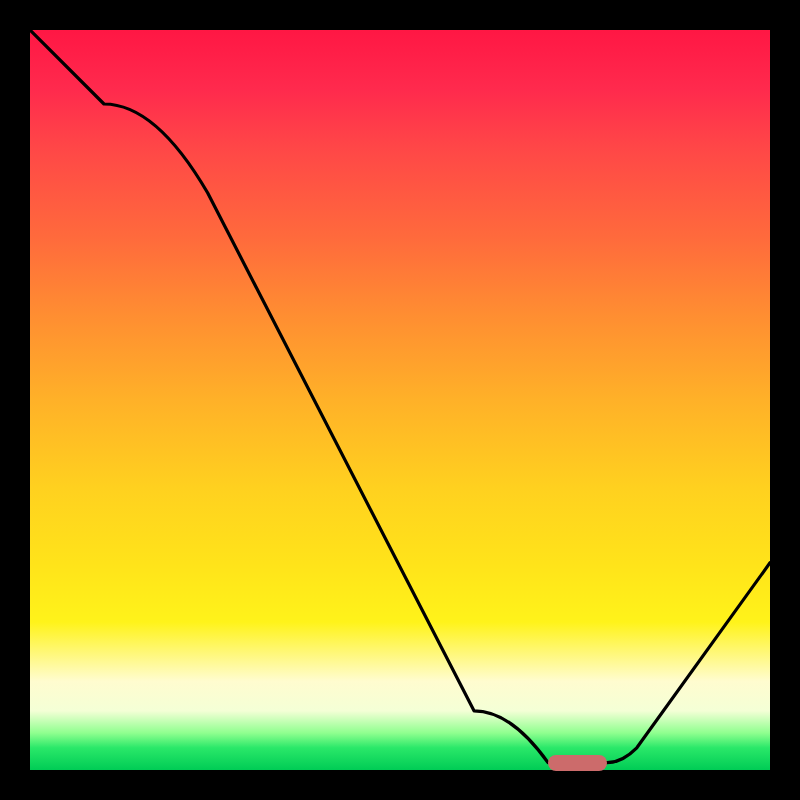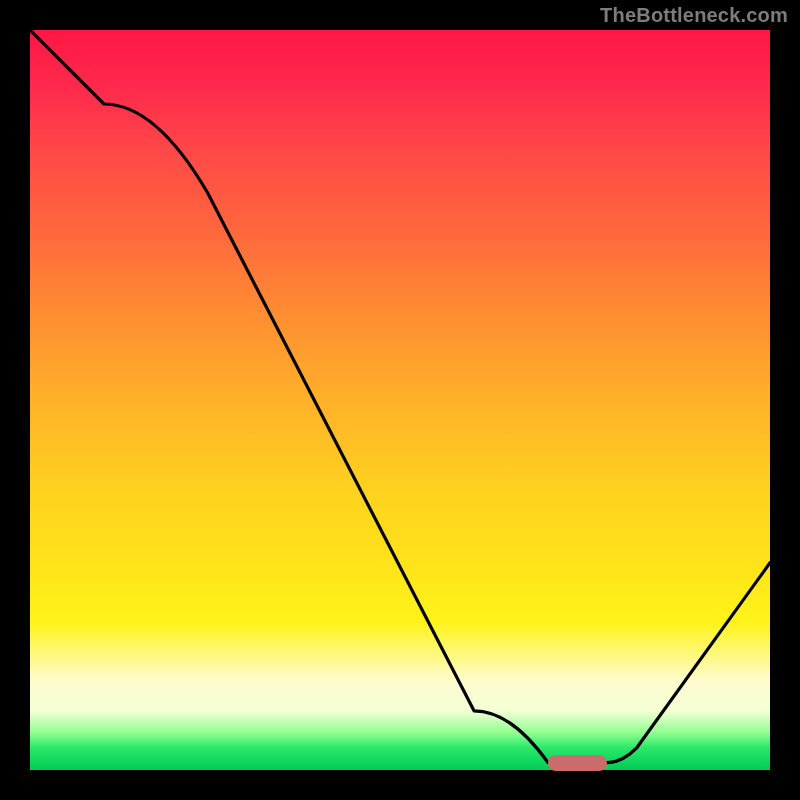--- a/index.html
+++ b/index.html
@@ -74,15 +74,14 @@
   <div class="plot-area">
 
     <svg class="curve" viewBox="0 0 740 740" preserveAspectRatio="none">
       <path fill="none" stroke="#000" stroke-width="3.2" stroke-linejoin="round" stroke-linecap="round" d="M 0.0 0.0 L 74.0 74.0 Q 125.8 74.0 177.6 162.8 L 444.0 680.8 Q 481.0 680.8 518.0 732.6 Q 547.6 732.6 577.2 732.6 Q 592.0 732.6 606.8 717.8 L 740.0 532.8"></path>
     </svg>
 
     <div class="marker" style="left:518.0px;width:59.2px;top:724.6px;background:#cc6b6b;"></div>
 
   </div>
 
-  <div class="watermark">TheBottleneck.com</div>
 
 </div>
 
 </body></html>

